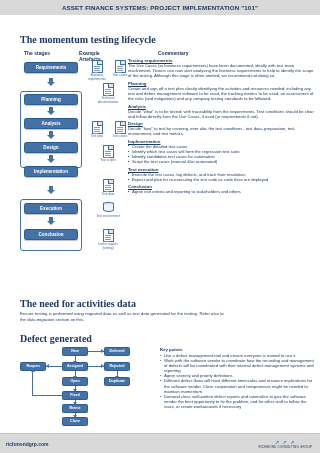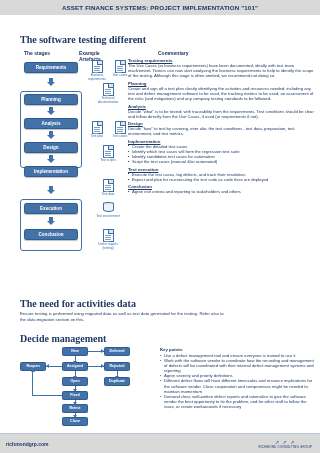--- a/index.html
+++ b/index.html
@@ -195,21 +195,21 @@
   }
 </style>
 </head>
 <body>
 
 <div class="slide">
 
   <div class="header-bar"></div>
   <div class="header-title">ASSET FINANCE SYSTEMS: PROJECT IMPLEMENTATION "101"</div>
 
-  <div class="h1" id="lifecycle-title">The software testing different</div>
+  <div class="h1" id="lifecycle-title">The momentum testing lifecycle</div>
 
   <div class="col-head" id="col-stages">The stages</div>
   <div class="col-head" id="col-artefact">Example Artefacts</div>
   <div class="col-head" id="col-comment">Commentary</div>
 
   <div class="stage" style="top:62px;left:24px;">Requirements</div>
   <div class="arrow-down" style="top:78px;left:47px;">
       <div class="shaft"></div>
       <div class="head"></div>
     </div>
@@ -375,21 +375,21 @@
 
     <div class="cm-head">Conclusion</div>
     <ul class="cm-ul">
       <li>Agree exit criteria and reporting to stakeholders and others</li>
     </ul>
   </div>
 
   <div class="h1" id="migration-title">The need for activities data</div>
   <div class="body-text" id="migration-body">Ensure testing is performed using migrated data as well as test data generated for the testing. Refer also to the data migration section on this.</div>
 
-  <div class="h1" id="defect-title">Decide management</div>
+  <div class="h1" id="defect-title">Defect generated</div>
 
   <div id="defect-area">
 
     <div class="dnode" style="top:0px;left:42px;">New</div>
     <div class="dnode" style="top:0px;left:84px;">Deferred</div>
 
     <div class="dnode" style="top:15px;left:0px;">Reopen</div>
     <div class="dnode" style="top:15px;left:42px;">Assigned</div>
     <div class="dnode" style="top:15px;left:84px;">Rejected</div>
 

